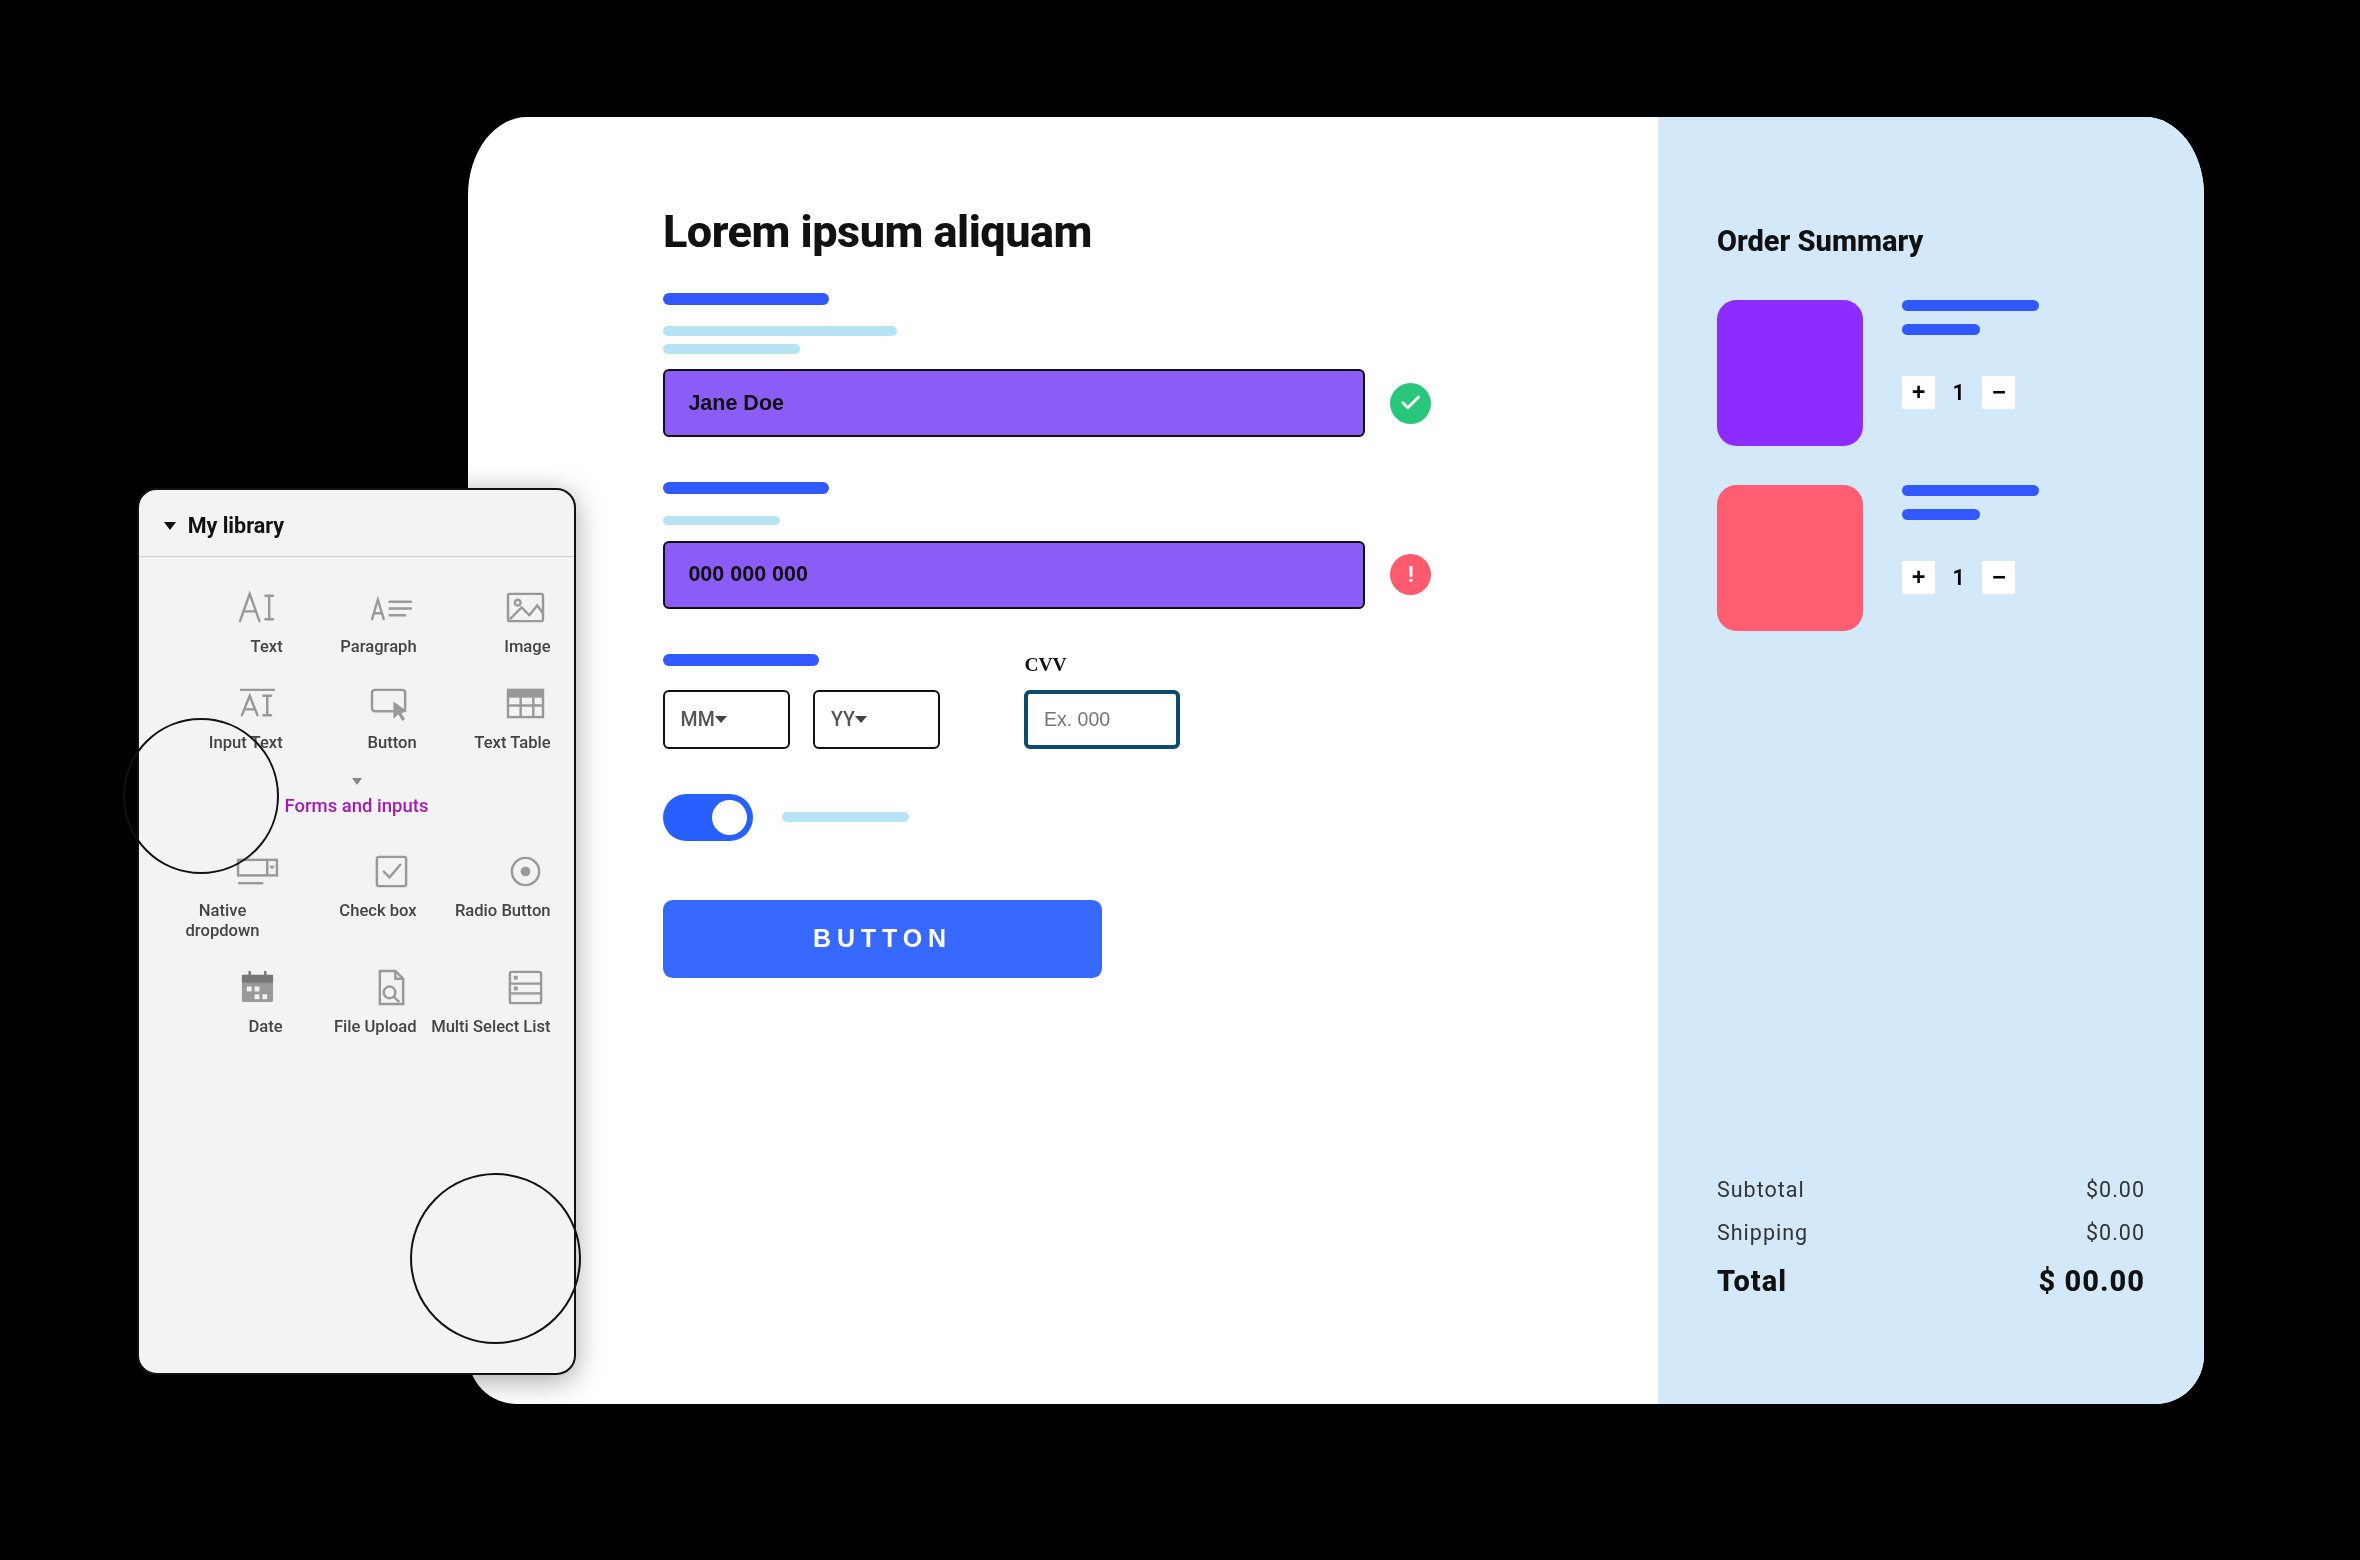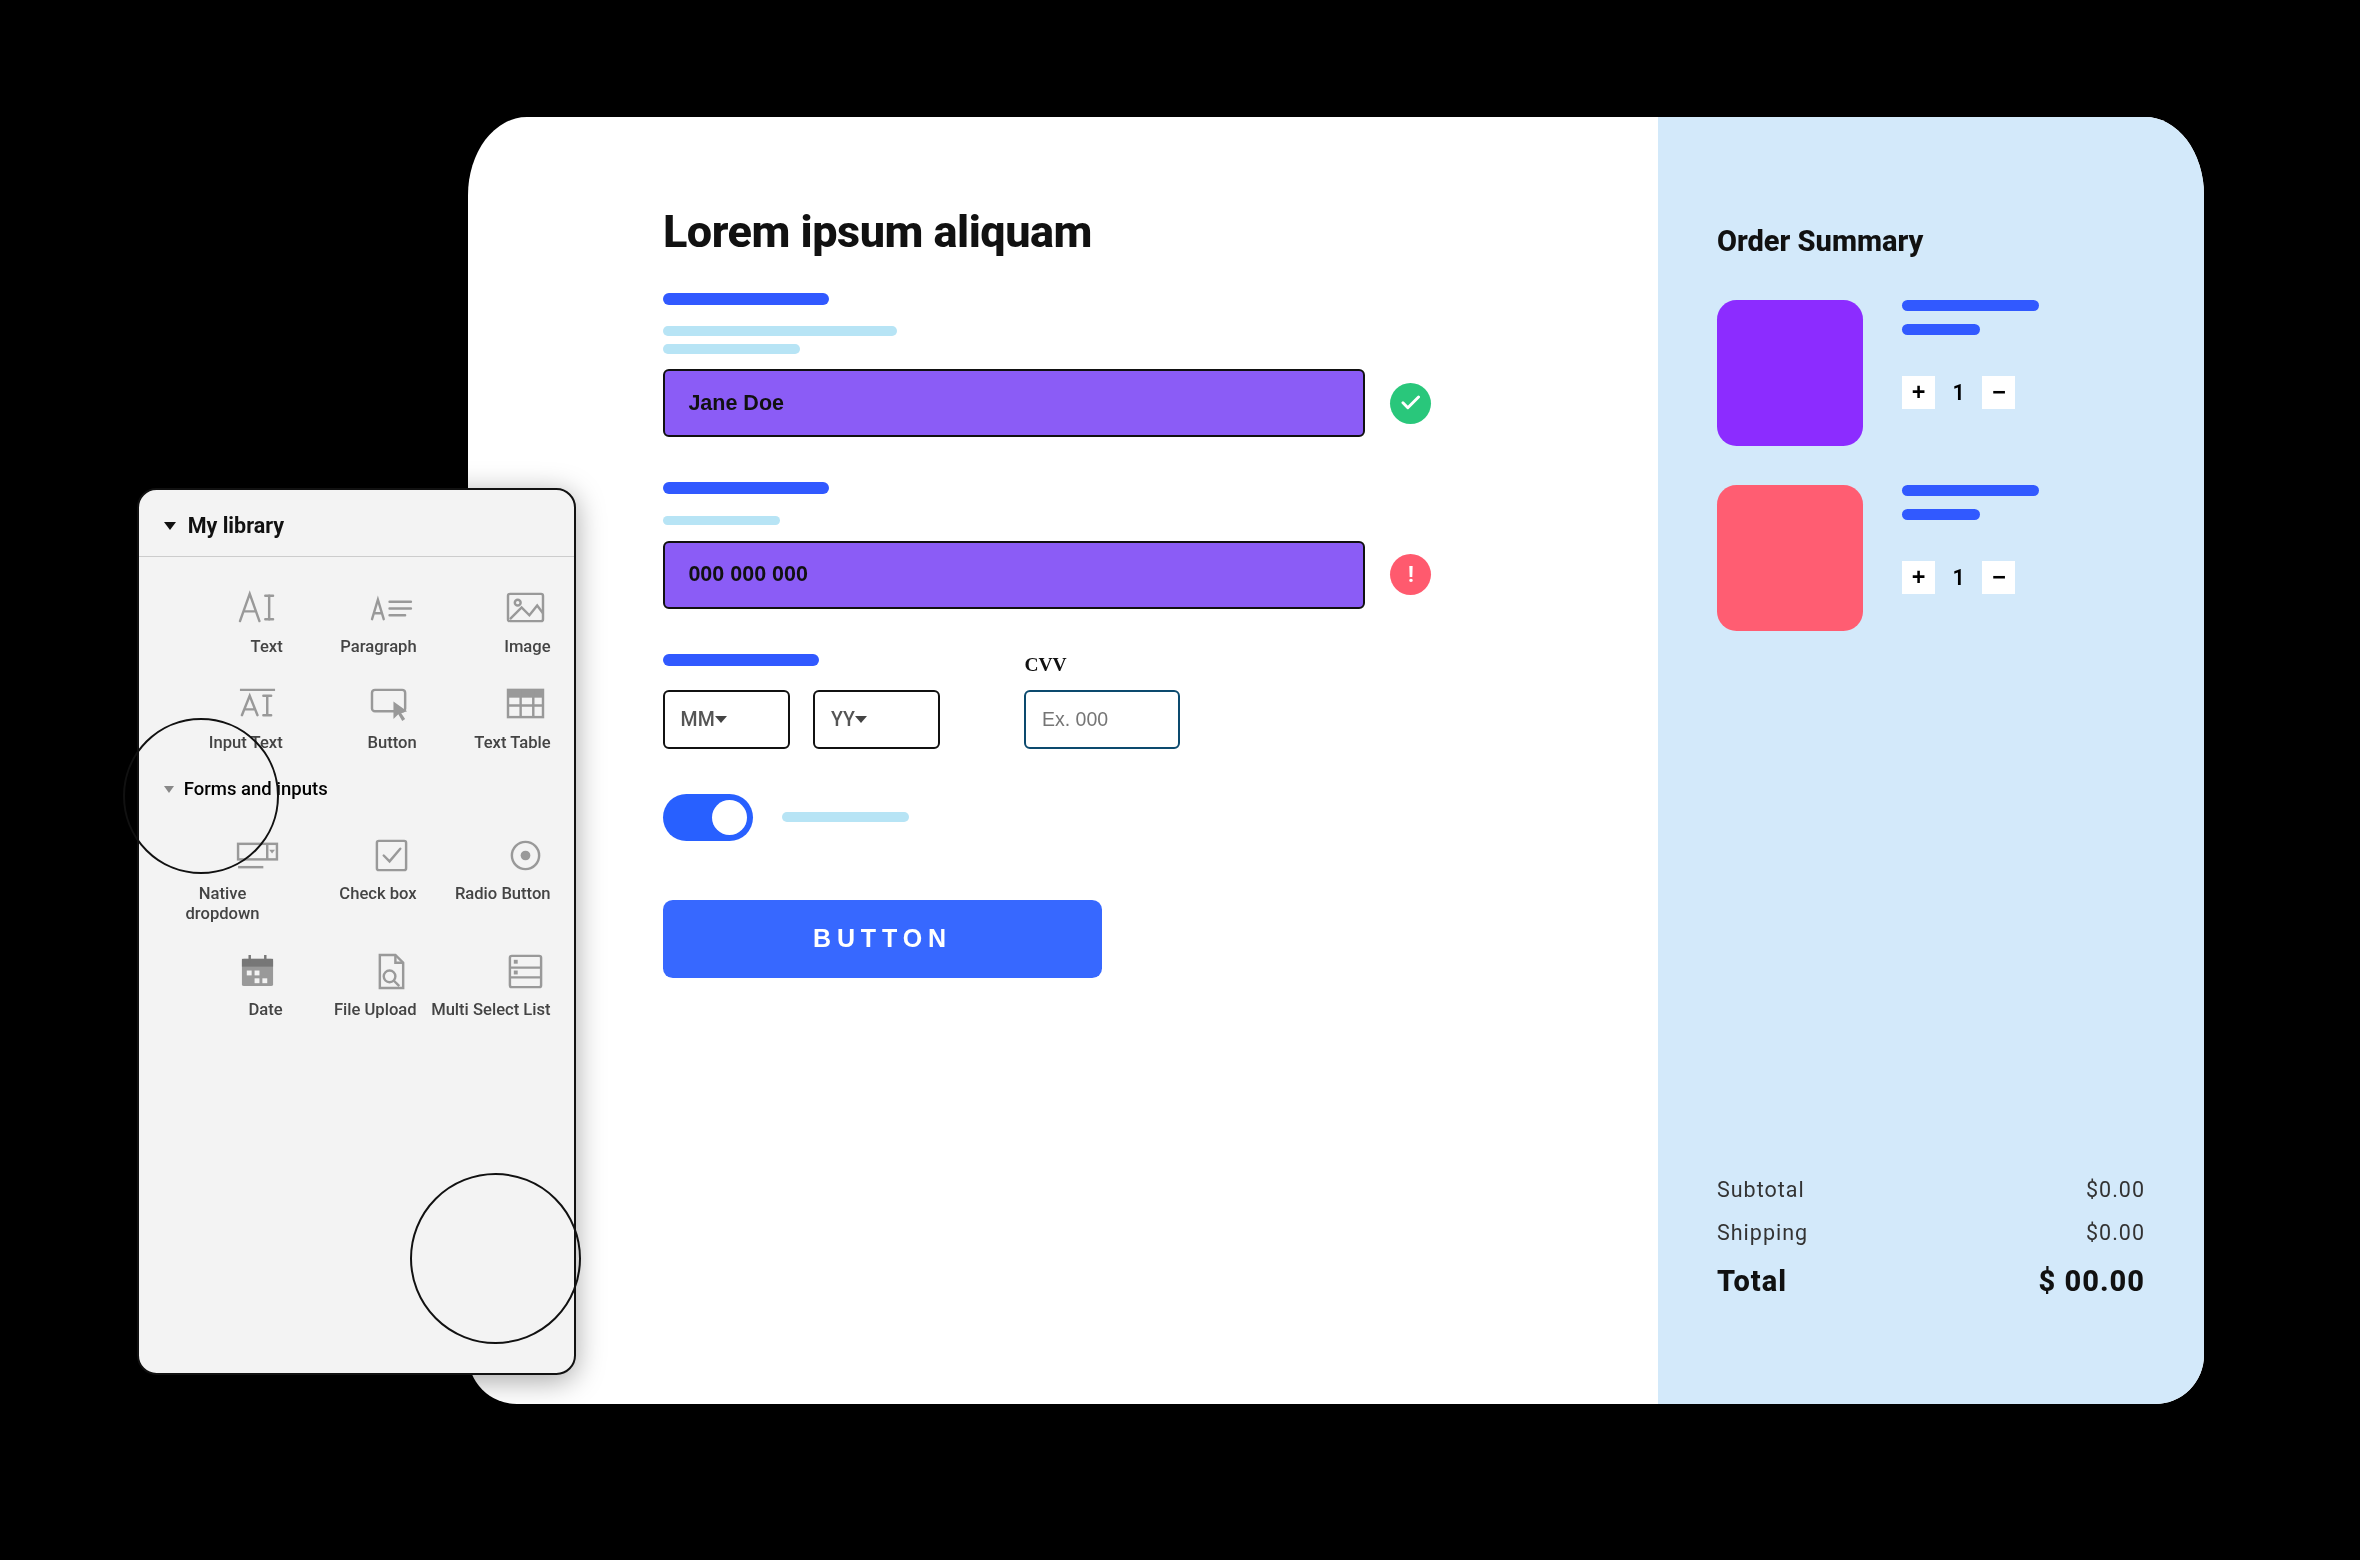--- a/index.html
+++ b/index.html
@@ -110,21 +110,21 @@
   }
   .cvv-col .cvv-label {
     font-size:19.5px; font-weight:600; color:#111;
     text-transform:uppercase;
     margin-bottom:13.7px;
     display:block;
     font-family:Liberation Serif, serif;
   }
   .cvv-input {
     width:156px; height:59px;
-    border:2px solid #0c4a6e; border-radius:5.9px;
+    border:4px solid #0c4a6e; border-radius:5.9px;
     padding:0 15.6px;
     font-size:19.5px;
     color:#888;
   }
 
   .toggle-row {
     display:flex; align-items:center; gap:29px;
     margin: 39px 0 59px 0;
   }
   .toggle {
@@ -247,22 +247,23 @@
     color:#888;
   }
   .lib-item .lbl {
     font-size:16.6px;
     font-weight:500;
     line-height:1.2;
     color:#444;
   }
   .section-title {
     display:flex; align-items:center; gap:9.8px;
-    font-size:18.5px; font-weight:500; color:#000000;
+    font-size:18.5px; font-weight:500; color:#a21caf;
     padding:9.8px 25px 3.9px 25px;
+    flex-direction:column;
   }
   .section-title .chev {
     width:0;height:0;
     border-left:5.9px solid transparent;
     border-right:5.9px solid transparent;
     border-top:7.8px solid #888;
   }
 
   .circle-highlight {
     border:2.9px solid #111;

